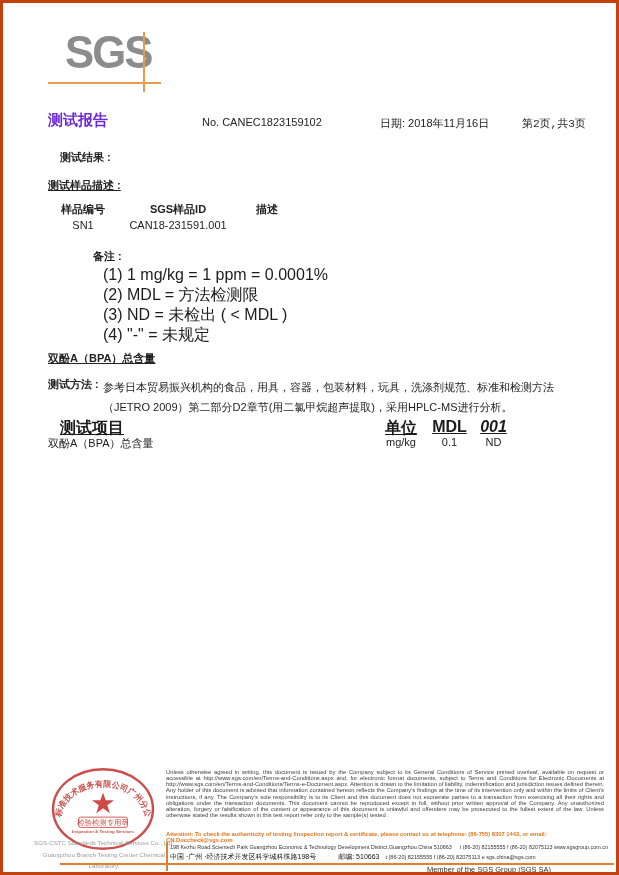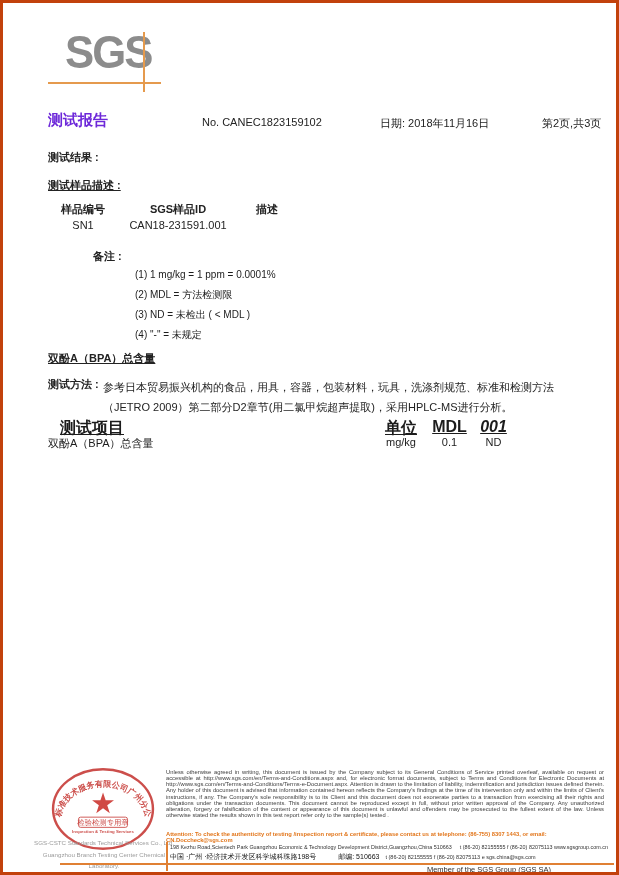--- a/index.html
+++ b/index.html
@@ -15,39 +15,39 @@
   
   .logo-text { left:62px; top:26px; font-size:46px; font-weight:bold; color:#8c8c8c;
                letter-spacing:-2px; transform:scaleX(0.95); transform-origin:left top; line-height:1; }
   .logo-hline { left:45px; top:79px; width:113px; height:2px; background:#e59a4d; }
   .logo-vline { left:140px; top:29px; width:2px; height:60px; background:#e59a4d; }
 
   
   .hdr-title { left:45px; top:108px; font-size:15px; font-weight:bold; color:#6d28d9; }
   .hdr-no    { left:199px; top:113px; font-size:11px; }
   .hdr-date  { left:377px; top:113px; font-size:11px; }
-  .hdr-page  { left:539px; top:113px; font-size:11px; }
+  .hdr-page  { left:519px; top:113px; font-size:11px;font-family:Liberation Mono, monospace; }
 
   .lbl { font-size:11px; font-weight:bold; color:#232323; }
   .txt { font-size:11px; color:#232323; }
   .u   { text-decoration:underline; }
 
-  .result-lbl  { left:45px; top:147px; }
+  .result-lbl  { left:57px; top:147px; }
   .sample-head { left:45px; top:175px; }
 
   
   .s-col1 { left:45px;  width:70px;  text-align:center; }
   .s-col2 { left:118px; width:114px; text-align:center; }
   .s-col3 { left:253px; width:150px; text-align:left; }
   .s-hdr  { top:199px; font-weight:bold; }
   .s-row  { top:216px; }
 
   .remarks-lbl { left:45px; top:246px;margin-left:45px; }
   .remarks { left:100px; top:262px; width:320px; }
-  .remarks div { line-height:20px; font-size:10px;margin-left:32px; }
+  .remarks div { line-height:20px; font-size:16px; }
 
   .bpa-head   { left:45px; top:348px; }
   .method-lbl { left:45px; top:374px; }
   .method-txt { left:100px; top:374px; width:484px; line-height:20px; }
 
   
   .r-hdr { top:415px; font-size:16px; font-weight:bold; }
   .r-row { top:433px; font-size:11px; }
   .r-item-h { left:57px; }
   .r-item   { left:45px; width:300px; }

